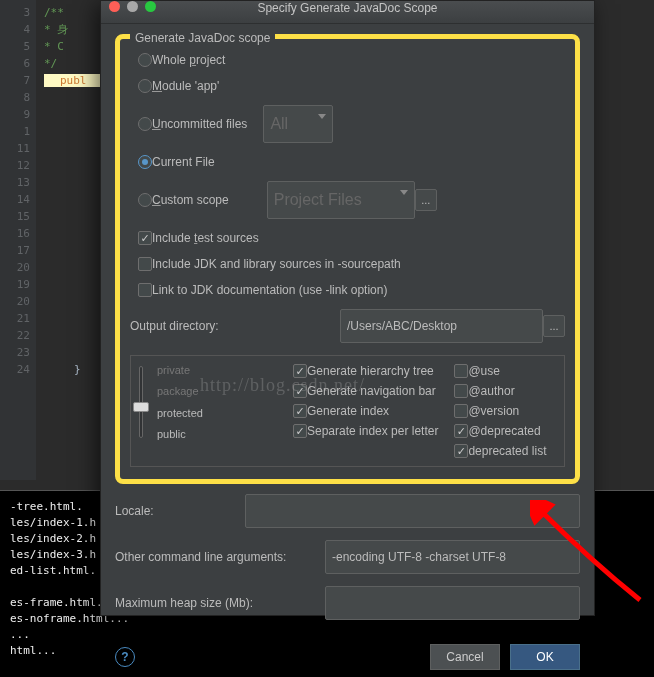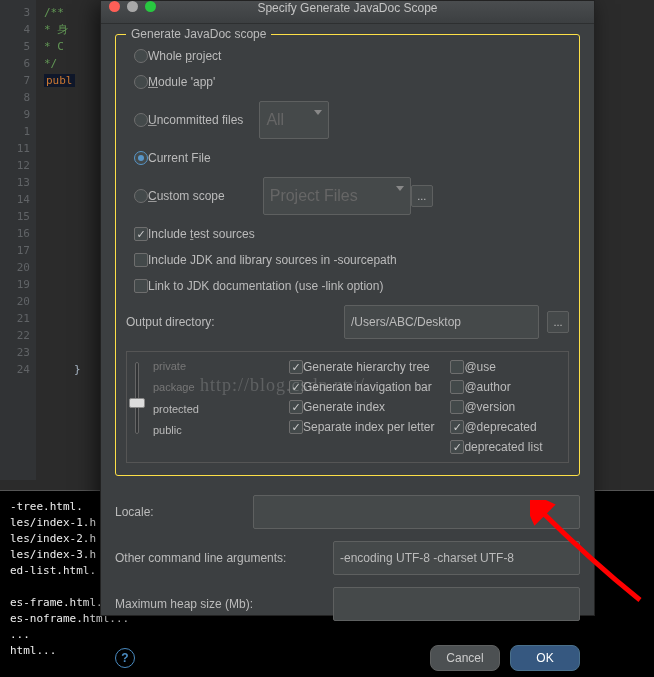--- a/index.html
+++ b/index.html
@@ -32,21 +32,21 @@
   line-height: 17px;
 }
 .code {
   padding: 4px 0 0 8px;
   font-family: Menlo, monospace;
   font-size: 11px;
   line-height: 17px;
   color: #a9b7c6;
 }
 .cmt { color: #629755; }
-.kwd { color: #cc7832; background:#0f172a; padding:0 2px;}
+.kwd { color: #cc7832; background:#fef9c3; padding:0 16px;}
 .console {
   position: absolute;
   top: 490px; left: 0;
   width: 654px;
   height: 187px;
   background: #000;
   color: #eee;
   font-family: Menlo, monospace;
   font-size: 11px;
   padding: 8px 10px;
@@ -86,25 +86,25 @@
   left: 0; right: 0;
   text-align: center;
   color: #c4c4c4;
   font-size: 12px;
 }
 .dialog-body {
   padding: 10px 14px 12px 14px;
   color: #bbb;
 }
 .group {
-  border: 1px solid #fde047;
-  border-radius: 3px;
+  border: 5px solid #fde047;
+  border-radius: 8px;
   padding: 8px 10px 10px 10px;
   position: relative;
-  margin-bottom: 13px;
+  margin-bottom: 4px;
 }
 .group-title {
   position: absolute;
   top: -8px; left: 10px;
   background: #3c3f41;
   padding: 0 5px;
   font-size: 12px;
   color: #bbb;
 }
 .radio-row, .check-row {
@@ -176,21 +176,20 @@
   flex-shrink: 0;
   color: #bbb;
   font-size: 11px;
   line-height: 11px;
 }
 .checkbox.checked::after { content: "✓"; color: #ccc; }
 .field-row {
   display: flex;
   align-items: center;
   padding: 6px 0;
-  gap: 8px;
 }
 .field-label { width: 210px; color: #bbb; flex-shrink: 0; }
 .textbox {
   height: 24px;
   background: #45494a;
   border: 1px solid #5e6060;
   color: #bbb;
   padding: 16px 6px;
   display: flex;
   align-items: center;
@@ -265,21 +264,21 @@
   font-weight: bold;
   margin-right: auto;
 }
 .btn {
   height: 26px;
   min-width: 70px;
   padding: 0 14px;
   background: #4c5052;
   border: 1px solid #5e6060;
   color: #ccc;
-  border-radius: 8px;
+  border-radius: 0;
   display: inline-flex;
   align-items: center; justify-content: center;
 }
 .btn.primary {
   background: #365880;
   border: 1px solid #4a708b;
   color: #fff;
 }
 .arrow {
   position: absolute;

